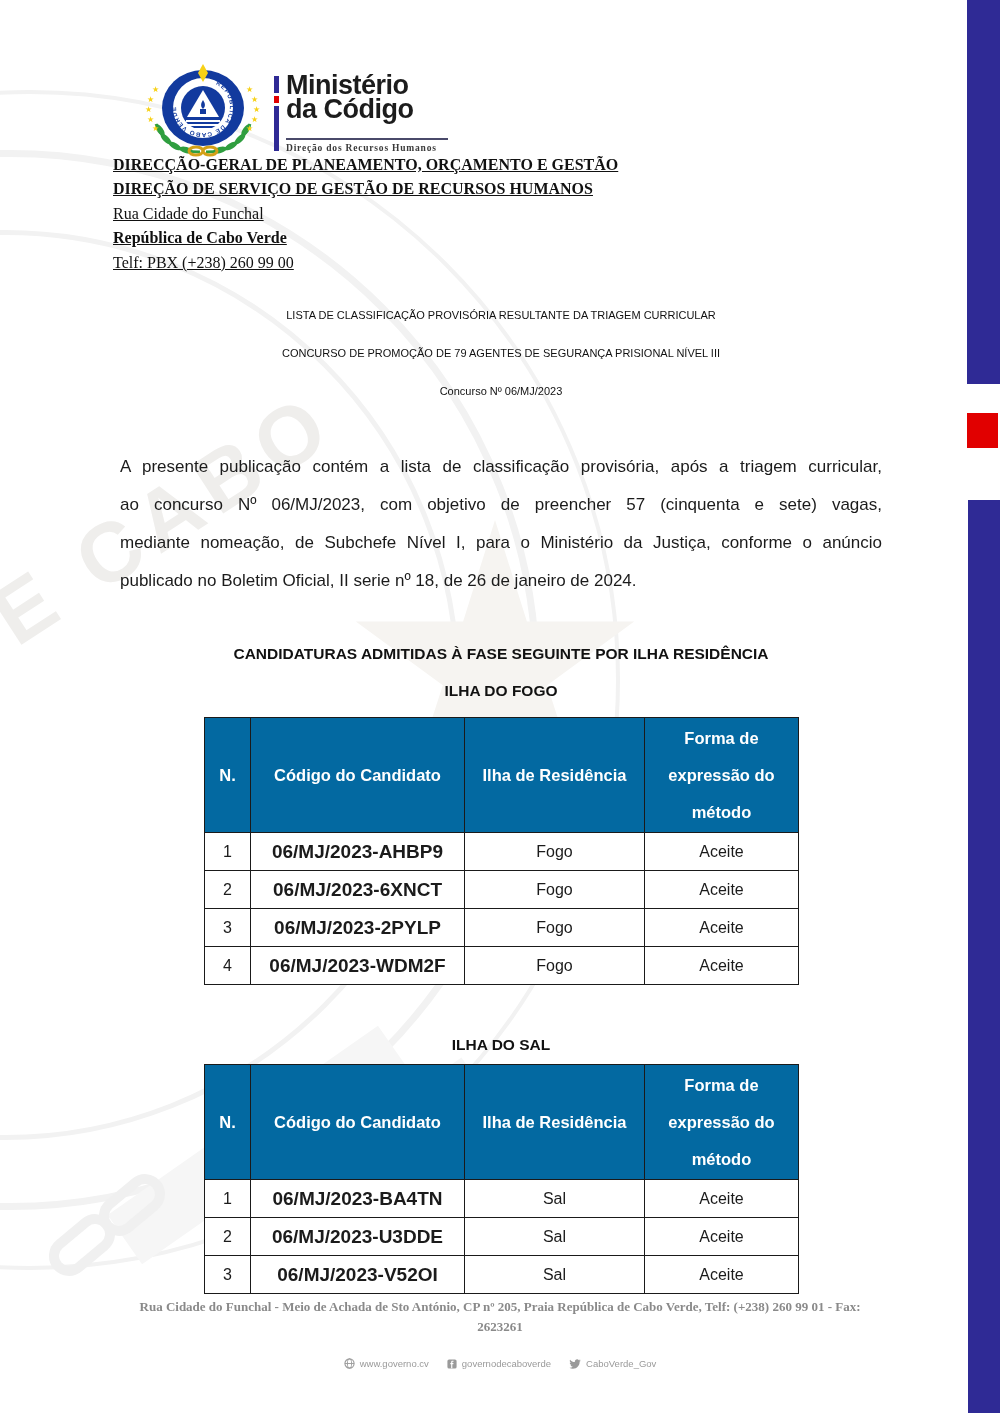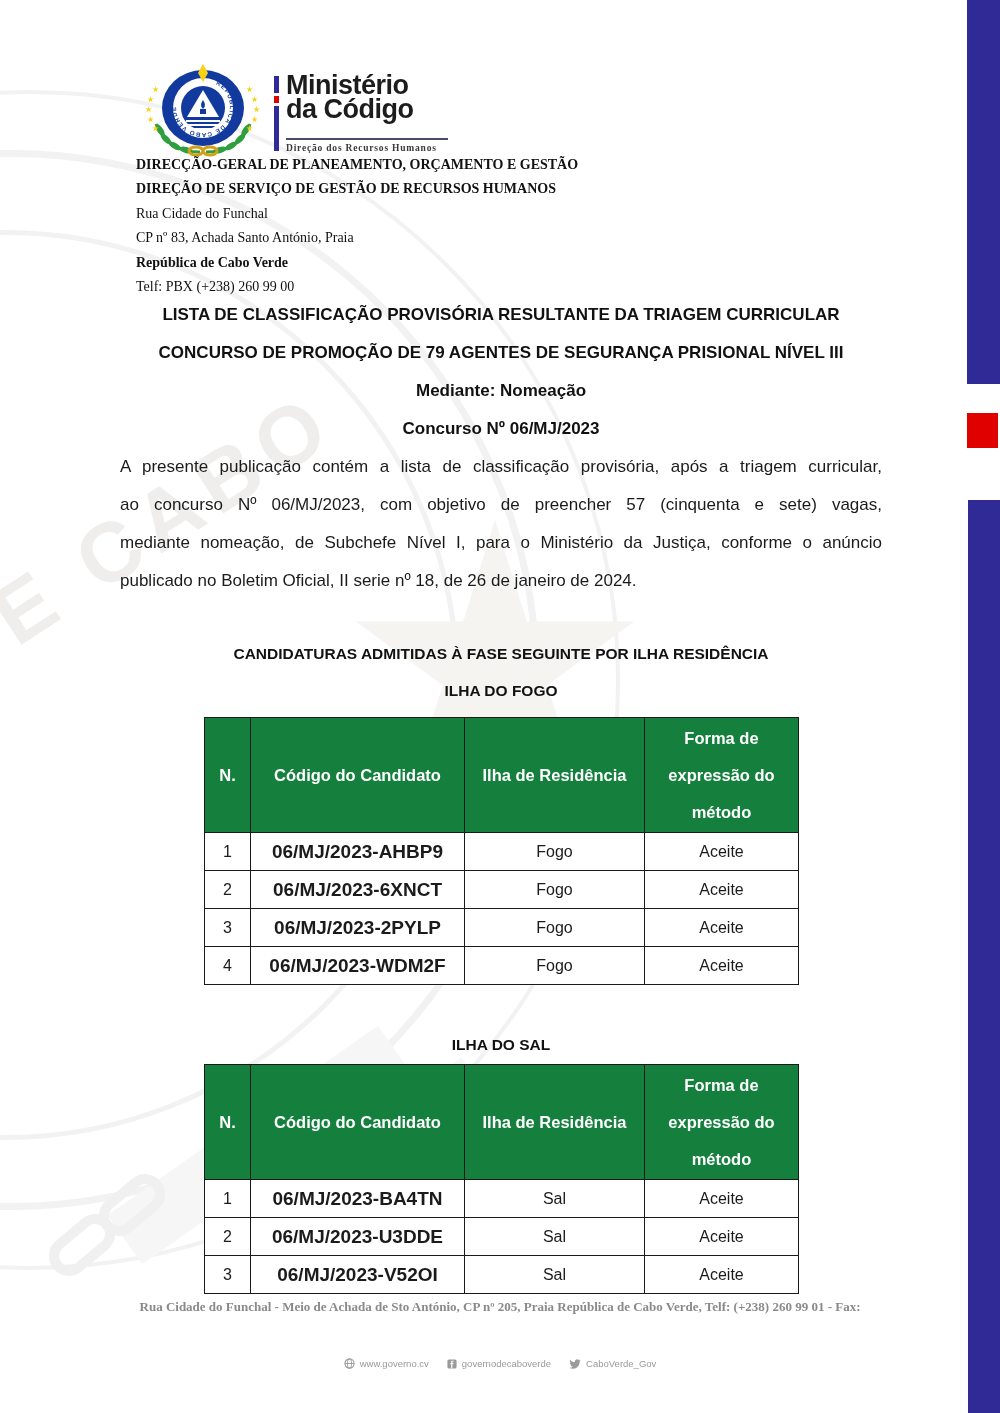--- a/index.html
+++ b/index.html
@@ -41,35 +41,35 @@
   .sep .r { height:7px; background:#e10000; }
   .sep .b2 { height:45px; background:#2f2a95; }
   .ministry { margin-top:9px; }
   .ministry .m-line { font-size:27px; font-weight:bold; color:#1c1c1c; line-height:24px; letter-spacing:-0.5px; }
   .ministry .m-sub {
     margin-top:17px; padding-top:3px; border-top:2px solid #4a4a6a; width:162px;
     font-family:"Liberation Serif", serif; font-weight:bold; font-size:9.5px;
     color:#3a3a3a; letter-spacing:0.8px; white-space:nowrap;
   }
   
-  .hdr { position:absolute; left:136px; top:153px; font-family:"Liberation Serif", serif; font-size:14px; line-height:24.4px; color:#111; }
+  .hdr { position:absolute; left:113px; top:153px; font-family:"Liberation Serif", serif; font-size:16px; line-height:24.4px; color:#111;text-decoration:underline; }
   .hdr .b { font-weight:bold; }
   
-  .titles { position:absolute; left:120px; top:296px; width:762px; text-align:center; font-weight:bold; font-size:17px; color:#111; }
+  .titles { position:absolute; left:120px; top:296px; width:762px; text-align:center; font-weight:normal; font-size:11px; color:#111; }
   .titles div { height:38px; line-height:38px; white-space:nowrap; }
   
   .para { position:absolute; left:120px; top:448px; width:762px; font-size:17px; color:#1b1b1b; }
   .para div { height:38px; line-height:38px; text-align:justify; text-align-last:justify; white-space:nowrap; }
   .para div.last { text-align-last:left; }
   
   .sec-h { position:absolute; left:120px; width:762px; text-align:center; font-weight:bold; font-size:15.5px; color:#111; }
   
   table.lst { position:absolute; left:204px; width:594px; border-collapse:collapse; table-layout:fixed; }
   table.lst th, table.lst td { border:1.6px solid #1a1a1a; text-align:center; vertical-align:middle; }
-  table.lst th { background:#15803d; color:#fff; font-weight:bold; font-size:16.5px; line-height:37px; height:115px; padding:0 4px; }
+  table.lst th { background:#0369a1; color:#fff; font-weight:bold; font-size:16.5px; line-height:37px; height:115px; padding:0 4px; }
   table.lst td { height:38px; font-size:16px; color:#1b1b1b; background:#fff; }
   table.lst td.code { font-weight:bold; font-size:19px; }
   .col-n { width:46px; } .col-code { width:214px; } .col-isl { width:180px; } .col-st { width:154px; }
   
   .footer { position:absolute; left:100px; top:1297px; width:800px; text-align:center;
     font-family:"Liberation Serif", serif; font-size:13px; line-height:20px; color:#8a8a8a;font-weight:bold; }
   .social { position:absolute; left:0; top:1358px; width:1000px; display:flex; justify-content:center; gap:18px;
     color:#9a9a9a; font-size:9.5px; align-items:center; }
   .soc-item { display:flex; align-items:center; gap:5px; }
   .soc-item svg { display:block; }
@@ -155,29 +155,27 @@
         <div class="m-line">Ministério</div>
         <div class="m-line">da Código</div>
         <div class="m-sub">Direção dos Recursos Humanos</div>
       </div>
     </div>
 
     <div class="hdr">
       <div class="b">DIRECÇÃO-GERAL DE PLANEAMENTO, ORÇAMENTO E GESTÃO</div>
       <div class="b">DIREÇÃO DE SERVIÇO DE GESTÃO DE RECURSOS HUMANOS</div>
       <div>Rua Cidade do Funchal</div>
-      <div>CP nº 83, Achada Santo António, Praia</div>
       <div class="b">República de Cabo Verde</div>
       <div>Telf: PBX (+238) 260 99 00</div>
     </div>
 
     <div class="titles">
       <div>LISTA DE CLASSIFICAÇÃO PROVISÓRIA RESULTANTE DA TRIAGEM CURRICULAR</div>
       <div>CONCURSO DE PROMOÇÃO DE 79 AGENTES DE SEGURANÇA PRISIONAL NÍVEL III</div>
-      <div>Mediante: Nomeação</div>
       <div>Concurso Nº 06/MJ/2023</div>
     </div>
 
     <div class="para">
       <div>A presente publicação contém a lista de classificação provisória, após a triagem curricular,</div>
       <div>ao concurso Nº 06/MJ/2023, com objetivo de preencher 57 (cinquenta e sete) vagas,</div>
       <div>mediante nomeação, de Subchefe Nível I, para o Ministério da Justiça, conforme o anúncio</div>
       <div class="last">publicado no Boletim Oficial, II serie nº 18, de 26 de janeiro de 2024.</div>
     </div>
 
@@ -261,20 +259,21 @@
           <td>3</td>
           <td class="code">06/MJ/2023-V52OI</td>
           <td>Sal</td>
           <td>Aceite</td>
         </tr>
       </tbody>
     </table>
 
     <div class="footer">
       <div>Rua Cidade do Funchal - Meio de Achada de Sto António, CP nº 205, Praia República de Cabo Verde, Telf: (+238) 260 99 01 - Fax:</div>
+      <div>2623261</div>
     </div>
 
     <div class="social">
       <span class="soc-item">
         <svg width="11" height="11" viewBox="0 0 12 12">
           <circle cx="6" cy="6" r="5" fill="none" stroke="#9a9a9a" stroke-width="1.2"></circle>
           <ellipse cx="6" cy="6" rx="2.3" ry="5" fill="none" stroke="#9a9a9a" stroke-width="1"></ellipse>
           <line x1="1" y1="6" x2="11" y2="6" stroke="#9a9a9a" stroke-width="1"></line>
         </svg>
         <span>www.governo.cv</span>

